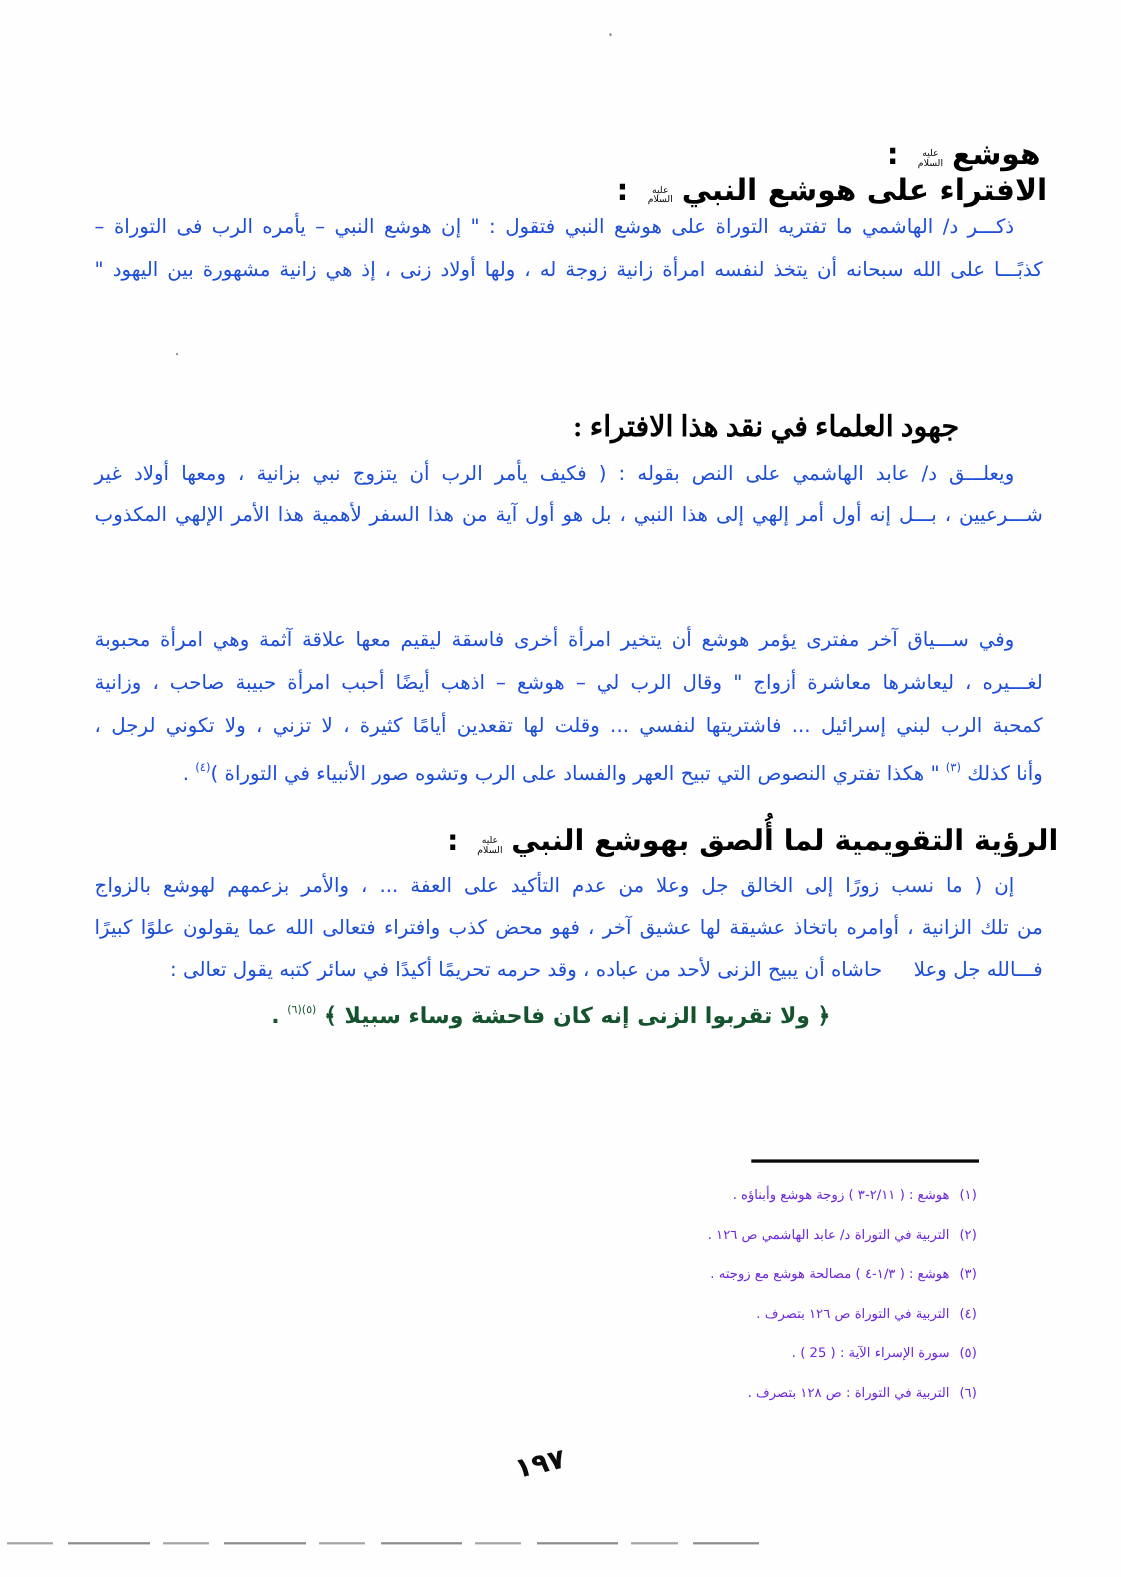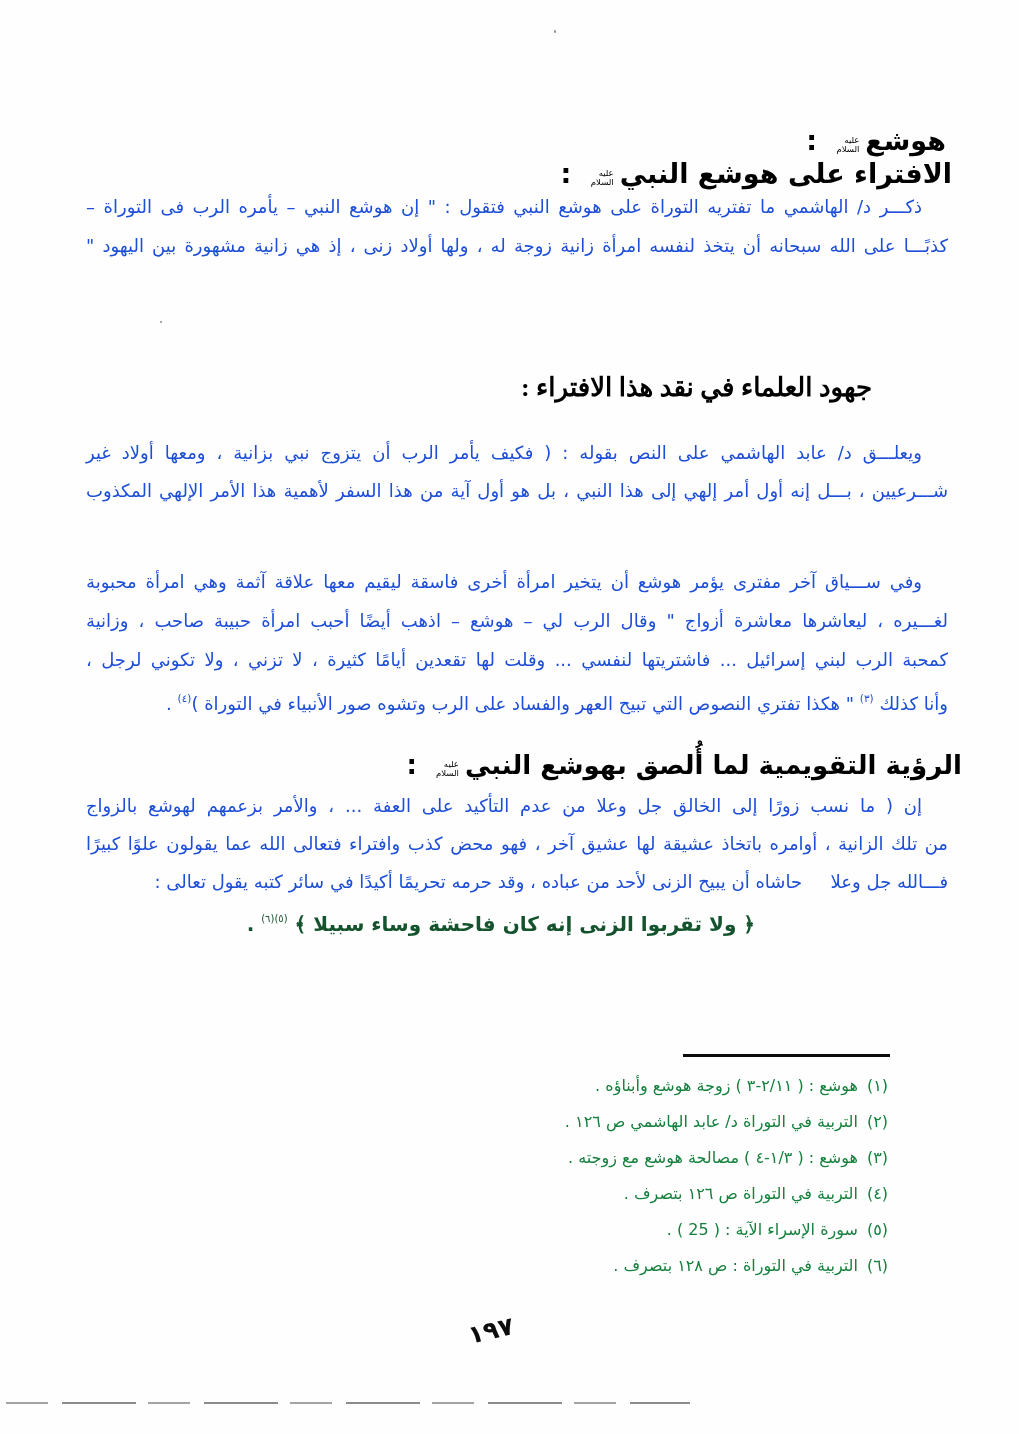--- a/index.html
+++ b/index.html
@@ -27,21 +27,21 @@
     color: #000;
     line-height: 38px;
     white-space: nowrap;
   }
   .honorific {
     display: inline-block;
     width: 27px;
     font-size: 8.5px;
     font-weight: 400;
     line-height: 1.05;
-    text-align: right;
+    text-align: center;
     vertical-align: -2px;
     margin: 0 6px;
     letter-spacing: 0;
     white-space: normal;
   }
   .para { width: 862px; }
   .line {
     font-size: 18px;
     line-height: 39px;
     text-align: justify;
@@ -59,24 +59,24 @@
   .verse {
     font-size: 20px;
     font-weight: 700;
     line-height: 42px;
     color: #14532d;
     white-space: nowrap;
   }
   .verse .sup { font-size: 10px; vertical-align: 9px; font-weight: 400; }
   .fn-block { text-align: right; }
   .fn-line {
-    font-size: 16px;
+    font-size: 12px;
     line-height: 36px;
     white-space: nowrap;
-    color: #15803d;
+    color: #6d28d9;
   }
   .fn-num { margin-left: 9px; }
   .fn-rule {
     top: 1054px; right: 129px; width: 207px; height: 3px;
     background: #0a0a0a;
   }
   .page-number {
     top: 1316px; left: 468px;
     font-size: 25px;
     font-weight: 600;
@@ -104,21 +104,21 @@
 
   <div class="abs h-main" style="top:156px; right:67px;">الافتراء على هوشع النبي<span class="honorific">عليه السلام</span> :</div>
 
   <div class="abs para p1" style="top:187px; right:71px;">
     <div class="line indent">ذكـــر د/ الهاشمي ما تفتريه التوراة على هوشع النبي فتقول : " إن هوشع النبي – يأمره الرب فى التوراة –</div>
     <div class="line">كذبًـــا على الله سبحانه أن يتخذ لنفسه امرأة زانية زوجة له ، ولها أولاد زنى ، إذ هي زانية مشهورة بين اليهود "</div>
   </div>
 
   <div class="abs h-section" style="top:369px; right:147px;font-family:Liberation Serif, serif;">جهود العلماء في نقد هذا الافتراء :</div>
 
-  <div class="abs para p2" style="top:434px; right:71px;">
+  <div class="abs para p2" style="top:412px; right:71px;">
     <div class="line indent">ويعلـــق د/ عابد الهاشمي على النص بقوله : ( فكيف يأمر الرب أن يتزوج نبي بزانية ، ومعها أولاد غير</div>
     <div class="line">شـــرعيين ، بـــل إنه أول أمر إلهي إلى هذا النبي ، بل هو أول آية من هذا السفر لأهمية هذا الأمر الإلهي المكذوب</div>
   </div>
 
   <div class="abs para p3" style="top:562px; right:71px;">
     <div class="line indent">وفي ســـياق آخر مفترى يؤمر هوشع أن يتخير امرأة أخرى فاسقة ليقيم معها علاقة آثمة وهي امرأة محبوبة</div>
     <div class="line">لغـــيره ، ليعاشرها معاشرة أزواج " وقال الرب لي – هوشع – اذهب أيضًا أحبب امرأة حبيبة صاحب ، وزانية</div>
     <div class="line">كمحبة الرب لبني إسرائيل ... فاشتريتها لنفسي ... وقلت لها تقعدين أيامًا كثيرة ، لا تزني ، ولا تكوني لرجل ،</div>
     <div class="line last">وأنا كذلك <span class="sup">(٣)</span> " هكذا تفتري النصوص التي تبيح العهر والفساد على الرب وتشوه صور الأنبياء في التوراة )<span class="sup">(٤)</span> .</div>
   </div>

